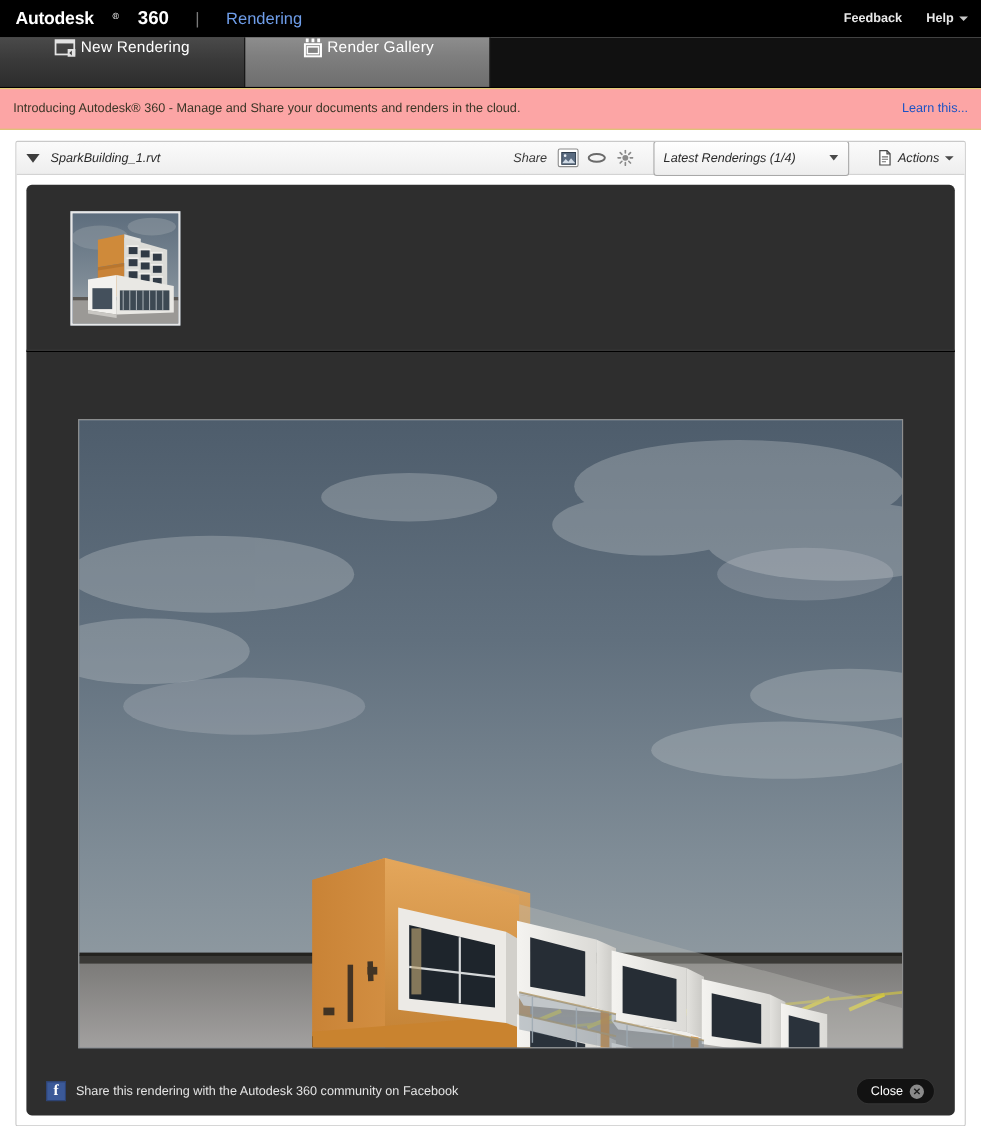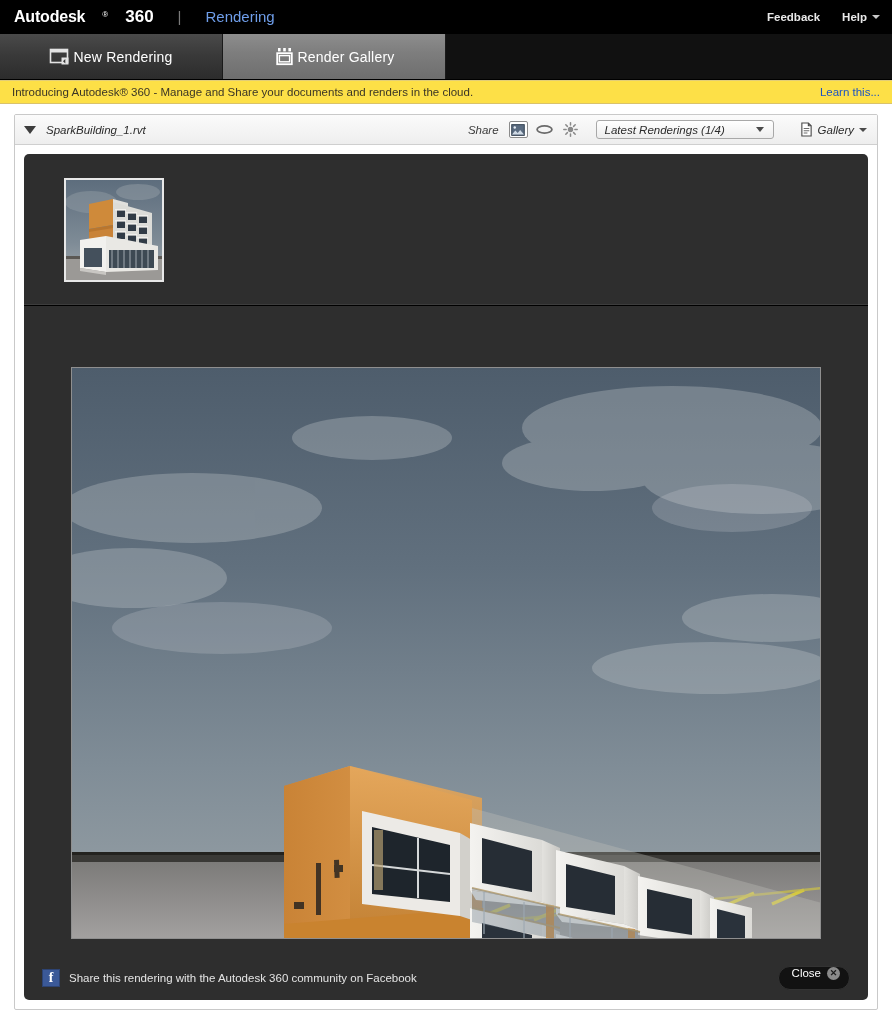--- a/index.html
+++ b/index.html
@@ -86,21 +86,20 @@
   
   .tab-bar {
     height: 46px;
     background: #111111;
     display: flex;
     align-items: stretch;
     border-bottom: 1px solid #000;
   }
   .tab {
     display: flex;
-    align-items: center;
     justify-content: center;
     gap: 0;
     cursor: pointer;
     user-select: none;
     position: relative;
   }
   .tab-new {
     width: 223px;
     background: linear-gradient(to bottom, #4a4a4a 0%, #3a3a3a 45%, #2c2c2c 100%);
     border-right: 1px solid #1a1a1a;
@@ -112,22 +111,22 @@
   }
   .tab-label {
     color: #ffffff;
     font-size: 14px;
     letter-spacing: 0.2px;
   }
   .tab-icon { width: 24px; height: 20px; flex: none; }
 
   
   .promo-bar {
-    height: 24px;
-    background: #fde047;
+    height: 38px;
+    background: #fca5a5;
     border-top: 1px solid #e2cd78;
     border-bottom: 1px solid #d9c26b;
     display: flex;
     align-items: center;
     padding: 0 12px;
     position: relative;
   }
   .promo-text {
     font-size: 11.5px;
     color: #3a3526;
@@ -192,21 +191,21 @@
     display: flex; align-items: center; justify-content: center;
     cursor: pointer;
     border-radius: 2px;
   }
   .show-icon.active {
     border: 1px solid #8b8b8b;
     background: #ffffff;
   }
   .render-select {
     width: 178px;
-    height: 19px;
+    height: 32px;
     border: 1px solid #a8a8a8;
     border-radius: 3px;
     background: linear-gradient(to bottom, #ffffff 0%, #ededed 100%);
     display: flex;
     align-items: center;
     padding: 4px 8px;
     position: relative;
     cursor: pointer;
     margin-left: 8px;
   }
@@ -311,21 +310,21 @@
     font-size: 11.5px;
   }
   .close-btn {
     position: absolute;
     right: 18px;
     height: 24px;
     background: #121212;
     border: 1px solid #333;
     border-radius: 12px;
     display: flex;
-    align-items: flex-start;
+    align-items: center;
     gap: 6px;
     padding: 0 9px 0 13px;
     cursor: pointer;
   }
   .close-label { color: #ffffff; font-size: 11.5px; }
   .close-x {
     width: 13px; height: 13px;
     border-radius: 50%;
     background: #8a8a8a;
     color: #1a1a1a;
@@ -440,21 +439,21 @@
             <svg viewBox="0 0 14 16" width="13" height="15">
               <path d="M2 1h7l3 3v11H2z" fill="#ffffff" stroke="#4a4a4a" stroke-width="1.2"></path>
               <path d="M9 1v3h3" fill="none" stroke="#4a4a4a" stroke-width="1.2"></path>
               <g stroke="#6d6d6d" stroke-width="1.1">
                 <line x1="4" y1="7" x2="10" y2="7"></line>
                 <line x1="4" y1="9.4" x2="10" y2="9.4"></line>
                 <line x1="4" y1="11.8" x2="8" y2="11.8"></line>
               </g>
             </svg>
           </span>
-          <span class="actions-label">Gallery</span>
+          <span class="actions-label">Actions</span>
           <span class="caret-down" style="border-top-color:#4a4a4a"></span>
         </div>
       </div>
     </div>
 
     <div class="viewer">
 
       <div class="thumb-strip">
         <div class="thumb">
           <svg viewBox="0 0 100 104" width="100" height="104" preserveAspectRatio="none">

